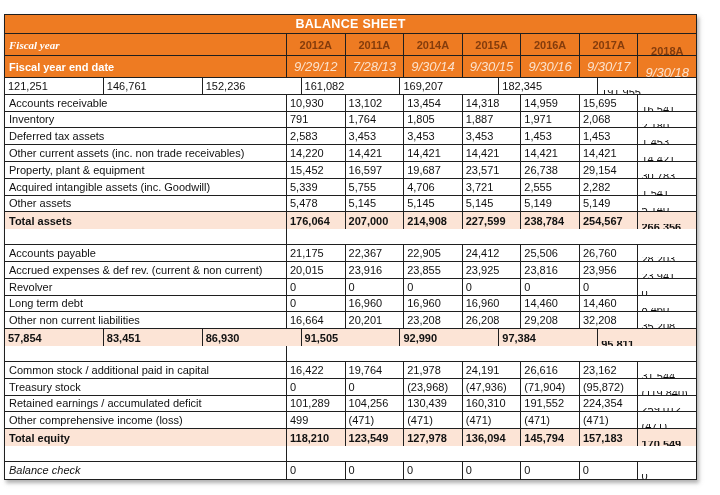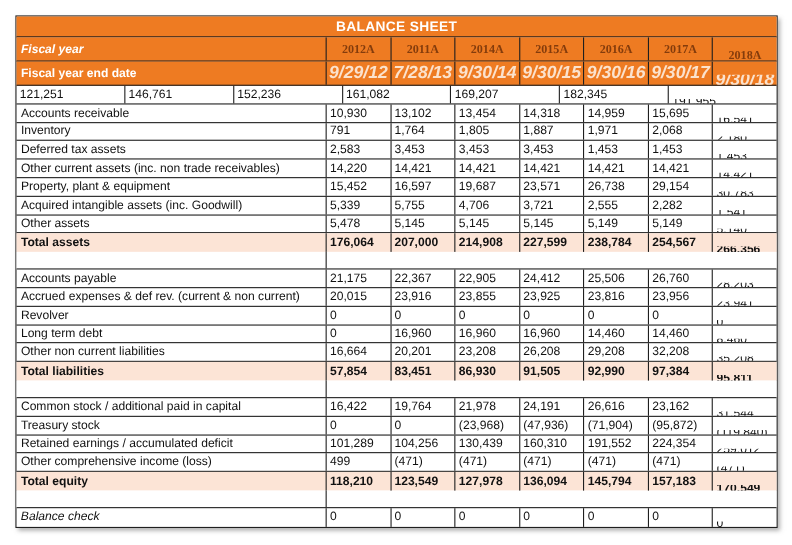--- a/index.html
+++ b/index.html
@@ -1,21 +1,21 @@
 <!DOCTYPE html>
 <html><head>
 <meta charset="utf-8">
 <style>
   html,body{margin:0;padding:0;}
   body{
     width:720px;height:495px;overflow:hidden;background:#ffffff;
     font-family:"Liberation Sans",sans-serif;position:relative;
   }
   .sheet{
-    position:absolute;left:14px;top:14px;width:693px;
+    position:absolute;left:4px;top:14px;width:693px;
     border:1px solid #1f1f1f;
     box-shadow:2px 3px 4px rgba(110,110,110,0.55);
     box-sizing:border-box;background:#ffffff;
   }
   .row{display:flex;border-bottom:1px solid #1f1f1f;box-sizing:border-box;align-items:stretch;}
   .row:last-child{border-bottom:none;}
   .label-cell{
     flex:0 0 282px;width:282px;border-right:1px solid #1f1f1f;
     box-sizing:border-box;padding:0 0 0 4px;font-size:11px;color:#111;
     display:flex;align-items:center;white-space:nowrap;overflow:hidden;
@@ -25,23 +25,23 @@
     padding:0 1px 0 3px;font-size:11px;color:#111;
     display:flex;align-items:center;white-space:nowrap;overflow:hidden;
   }
   .val-cell:last-child{border-right:none;margin-top:12px;}
 
   
   .title-row{height:19px;background:#ee7b22;justify-content:center;align-items:center;}
   .title-text{color:#ffffff;font-weight:bold;font-size:12.5px;letter-spacing:0.3px;}
   .fy-row,.fyed-row{height:22px;background:#ee7b22;}
   .fy-row .label-cell,.fyed-row .label-cell{color:#ffffff;font-weight:bold;}
-  .fy-row .label-cell{font-style:italic;}
-  .year-cell{justify-content:center;font-weight:bold;color:#843c0c;padding:0;font-family:Liberation Serif, serif;}
-  .date-cell{justify-content:center;font-weight:bold;font-style:italic;color:#fbe2cd;padding:0;font-size:16px;}
+  .fy-row .label-cell{font-style:italic;font-family:Liberation Serif, serif;}
+  .year-cell{justify-content:center;font-weight:bold;color:#843c0c;padding:0;}
+  .date-cell{justify-content:center;font-weight:normal;font-style:italic;color:#fbe2cd;padding:0;font-size:13px;}
 
   
   .data-row{height:16.8px;}
   .total-row{background:#fce4d6;}
   .total-row .label-cell,.total-row .val-cell{font-weight:bold;}
 
   
   .gap-row{height:16px;background:#ffffff;}
   .gap-row .label-cell{border-right:1px solid #1f1f1f;}
 
@@ -223,21 +223,20 @@
         <div class="label-cell">Other non current liabilities</div>
         <div class="val-cell">16,664</div>
         <div class="val-cell">20,201</div>
         <div class="val-cell">23,208</div>
         <div class="val-cell">26,208</div>
         <div class="val-cell">29,208</div>
         <div class="val-cell">32,208</div>
         <div class="val-cell">35,208</div>
       </div>
       <div class="row data-row total-row">
-        <div class="label-cell">Total liabilities</div>
         <div class="val-cell">57,854</div>
         <div class="val-cell">83,451</div>
         <div class="val-cell">86,930</div>
         <div class="val-cell">91,505</div>
         <div class="val-cell">92,990</div>
         <div class="val-cell">97,384</div>
         <div class="val-cell">95,811</div>
       </div>
     </div>
 

